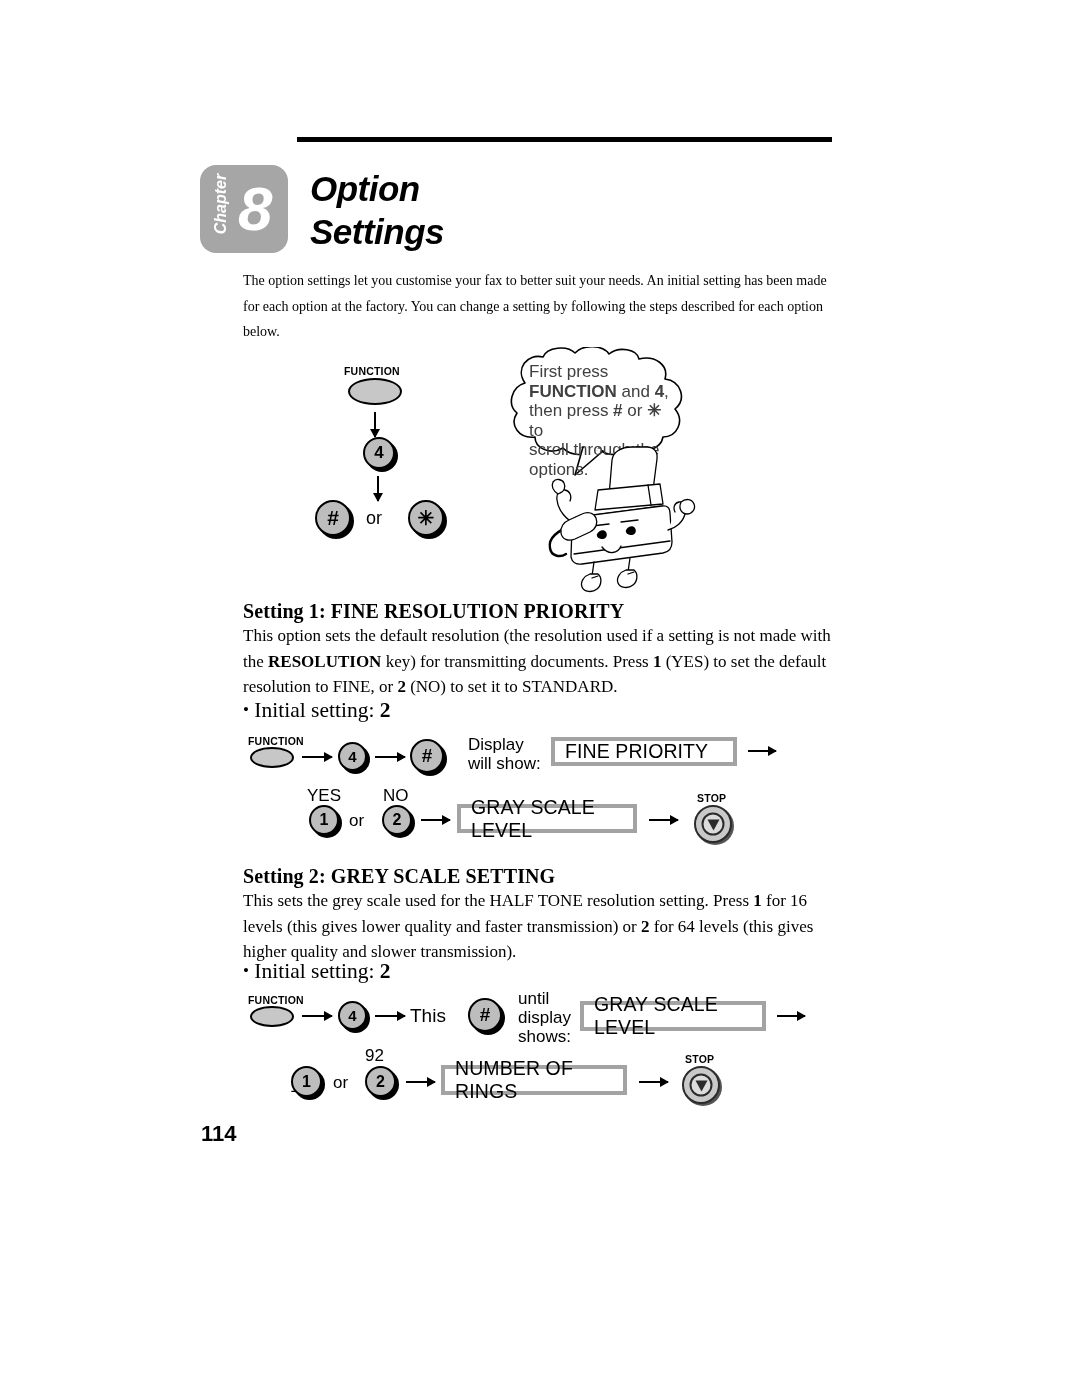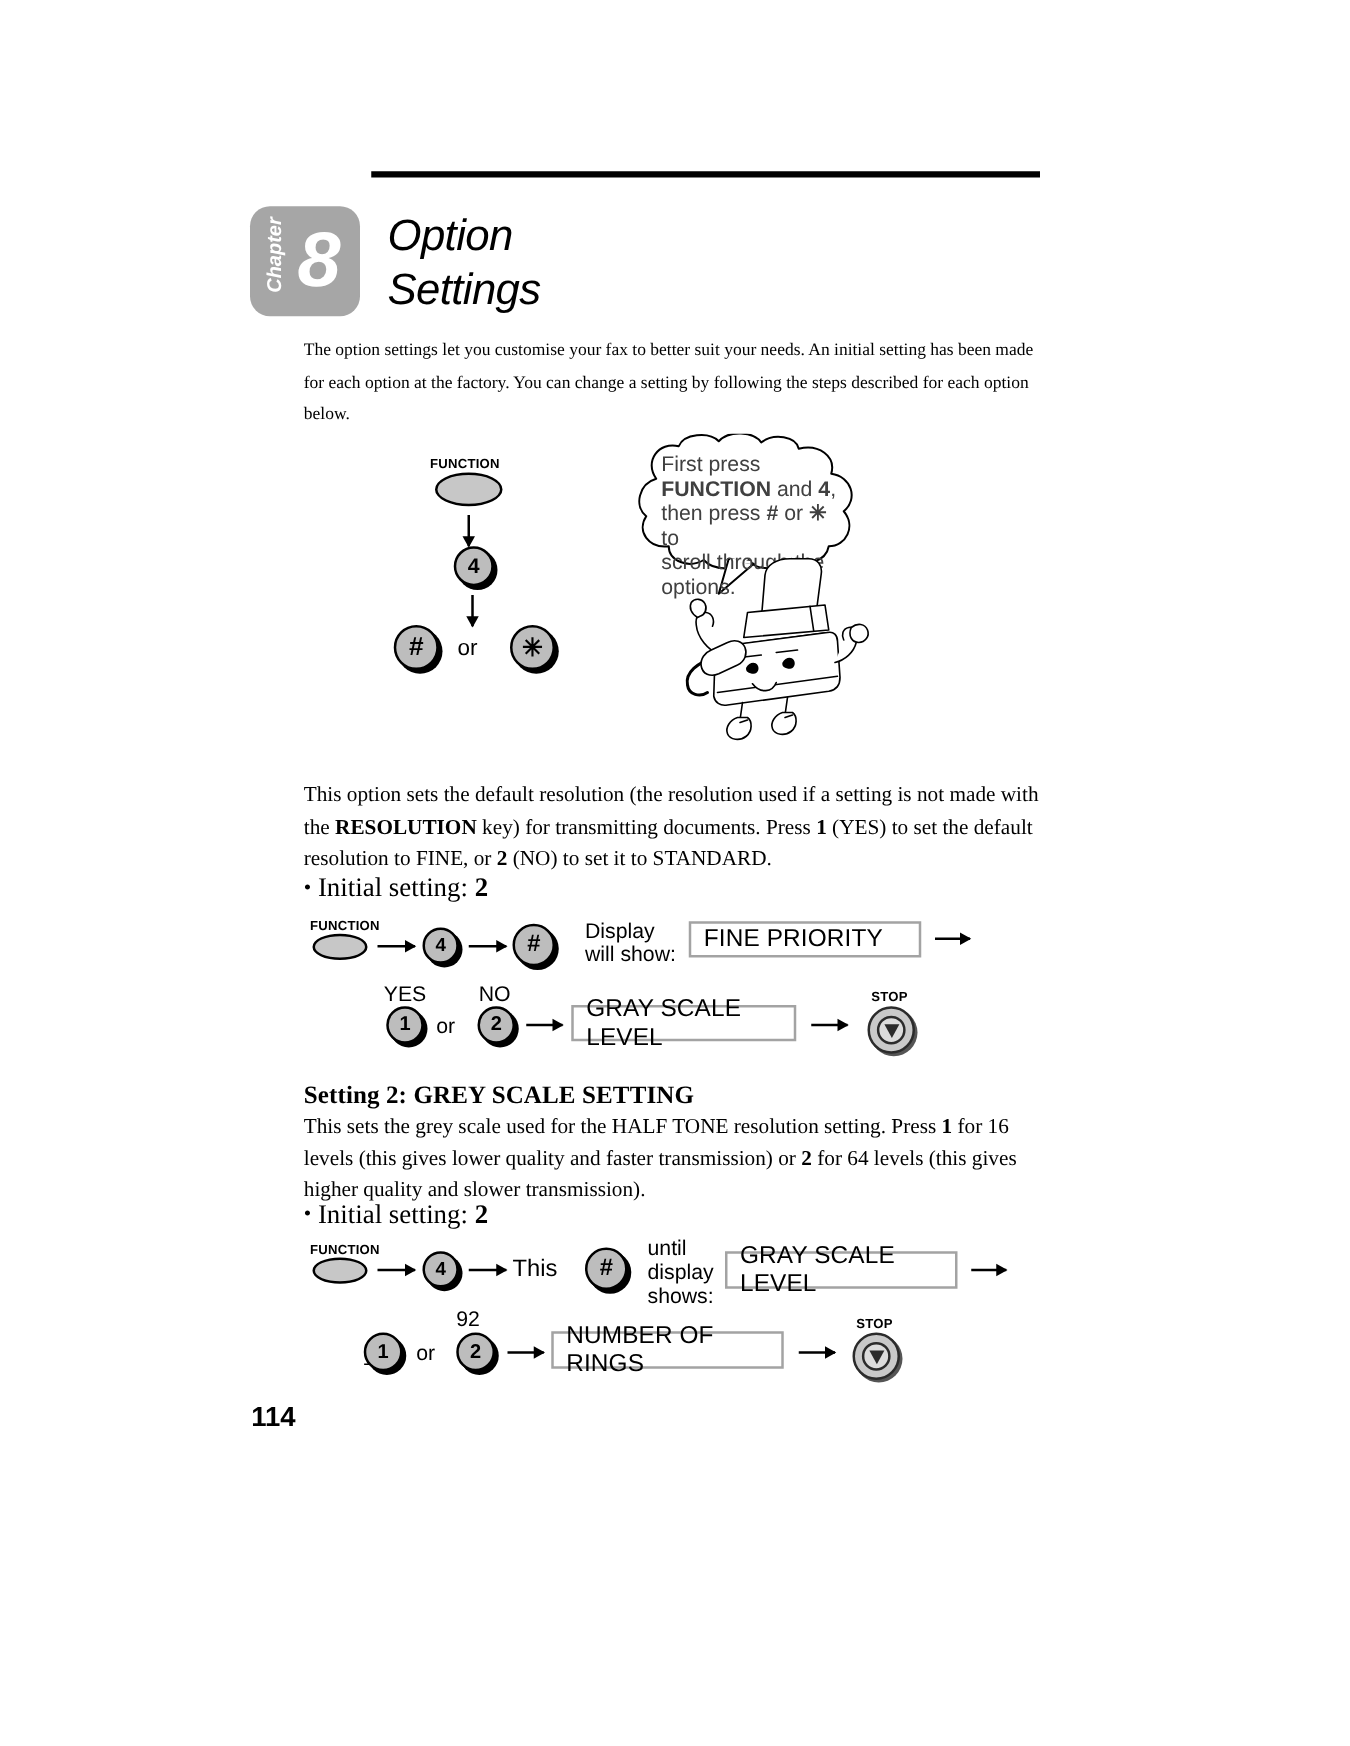--- a/index.html
+++ b/index.html
@@ -65,21 +65,21 @@
     font-size: 62px;
     line-height: 76px;
     color: #ffffff;
   }
   .chapter-title {
     position: absolute;
     left: 310px;
     top: 167px;
     font-family: "Liberation Sans", sans-serif;
     font-style: italic;
-    font-weight: normal;
+    font-weight: bold;
     font-size: 35px;
     line-height: 43px;
     letter-spacing: -0.5px;
     color: #000;
   }
 
   
   .intro {
     position: absolute;
     left: 243px;
@@ -214,21 +214,21 @@
     transform: translateX(-50%);
     width: 0; height: 0;
     border-left: 5px solid transparent;
     border-right: 5px solid transparent;
     border-top: 9px solid #000;
   }
 
   
   .display-box {
     position: absolute;
-    border: 2px solid #a3a3a3;
+    border: 4px solid #a3a3a3;
     background: #fff;
     box-sizing: border-box;
     font-family: "Liberation Sans", sans-serif;
     font-size: 19.5px;
     display: flex;
     align-items: center;
     padding-left: 10px;
     letter-spacing: 0.1px;
   }
 
@@ -358,20 +358,21 @@
         <path d="M70,136 C64,138 60,144 62,149 C64,154 72,155 77,151 C82,147 82,139 78,136 Z"></path>
         <path d="M110,120 L108,134"></path>
         <path d="M106,132 C100,134 96,140 98,145 C100,150 108,151 113,147 C118,143 118,135 114,132 Z"></path>
 
         <path d="M72,140 L78,138"></path>
         <path d="M108,136 L114,134"></path>
       </g>
     </svg>
   </div>
 
+  <div class="section-head" style="left:243px; top:600px;"><span>Setting 1:</span><span> FINE RESOLUTION PRIORITY</span></div>
 
   <div class="section-body" style="left:243px; top:623px;"><span>This option sets the default resolution (the resolution used if a setting is not made with the </span><b>RESOLUTION</b><span> key) for transmitting documents. Press </span><b>1</b><span> (YES) to set the default resolution to FINE, or </span><b>2</b><span> (NO) to set it to STANDARD.</span></div>
 
   <div class="initial-setting" style="left:243px; top:697px;"><span class="dot">•</span> <span>Initial setting: </span><b>2</b></div>
 
   <div class="key-label" style="left:248px; top:735px;">FUNCTION</div>
   <div class="key-oval" style="left:250px; top:747px; width:44px; height:21px;"></div>
   <div class="arrow-h" style="left:302px; top:756px; width:30px;"></div>
   <div class="key-circle" style="left:338px; top:742px; width:29px; height:29px; font-size:15px;">4</div>
   <div class="arrow-h" style="left:375px; top:756px; width:30px;"></div>

